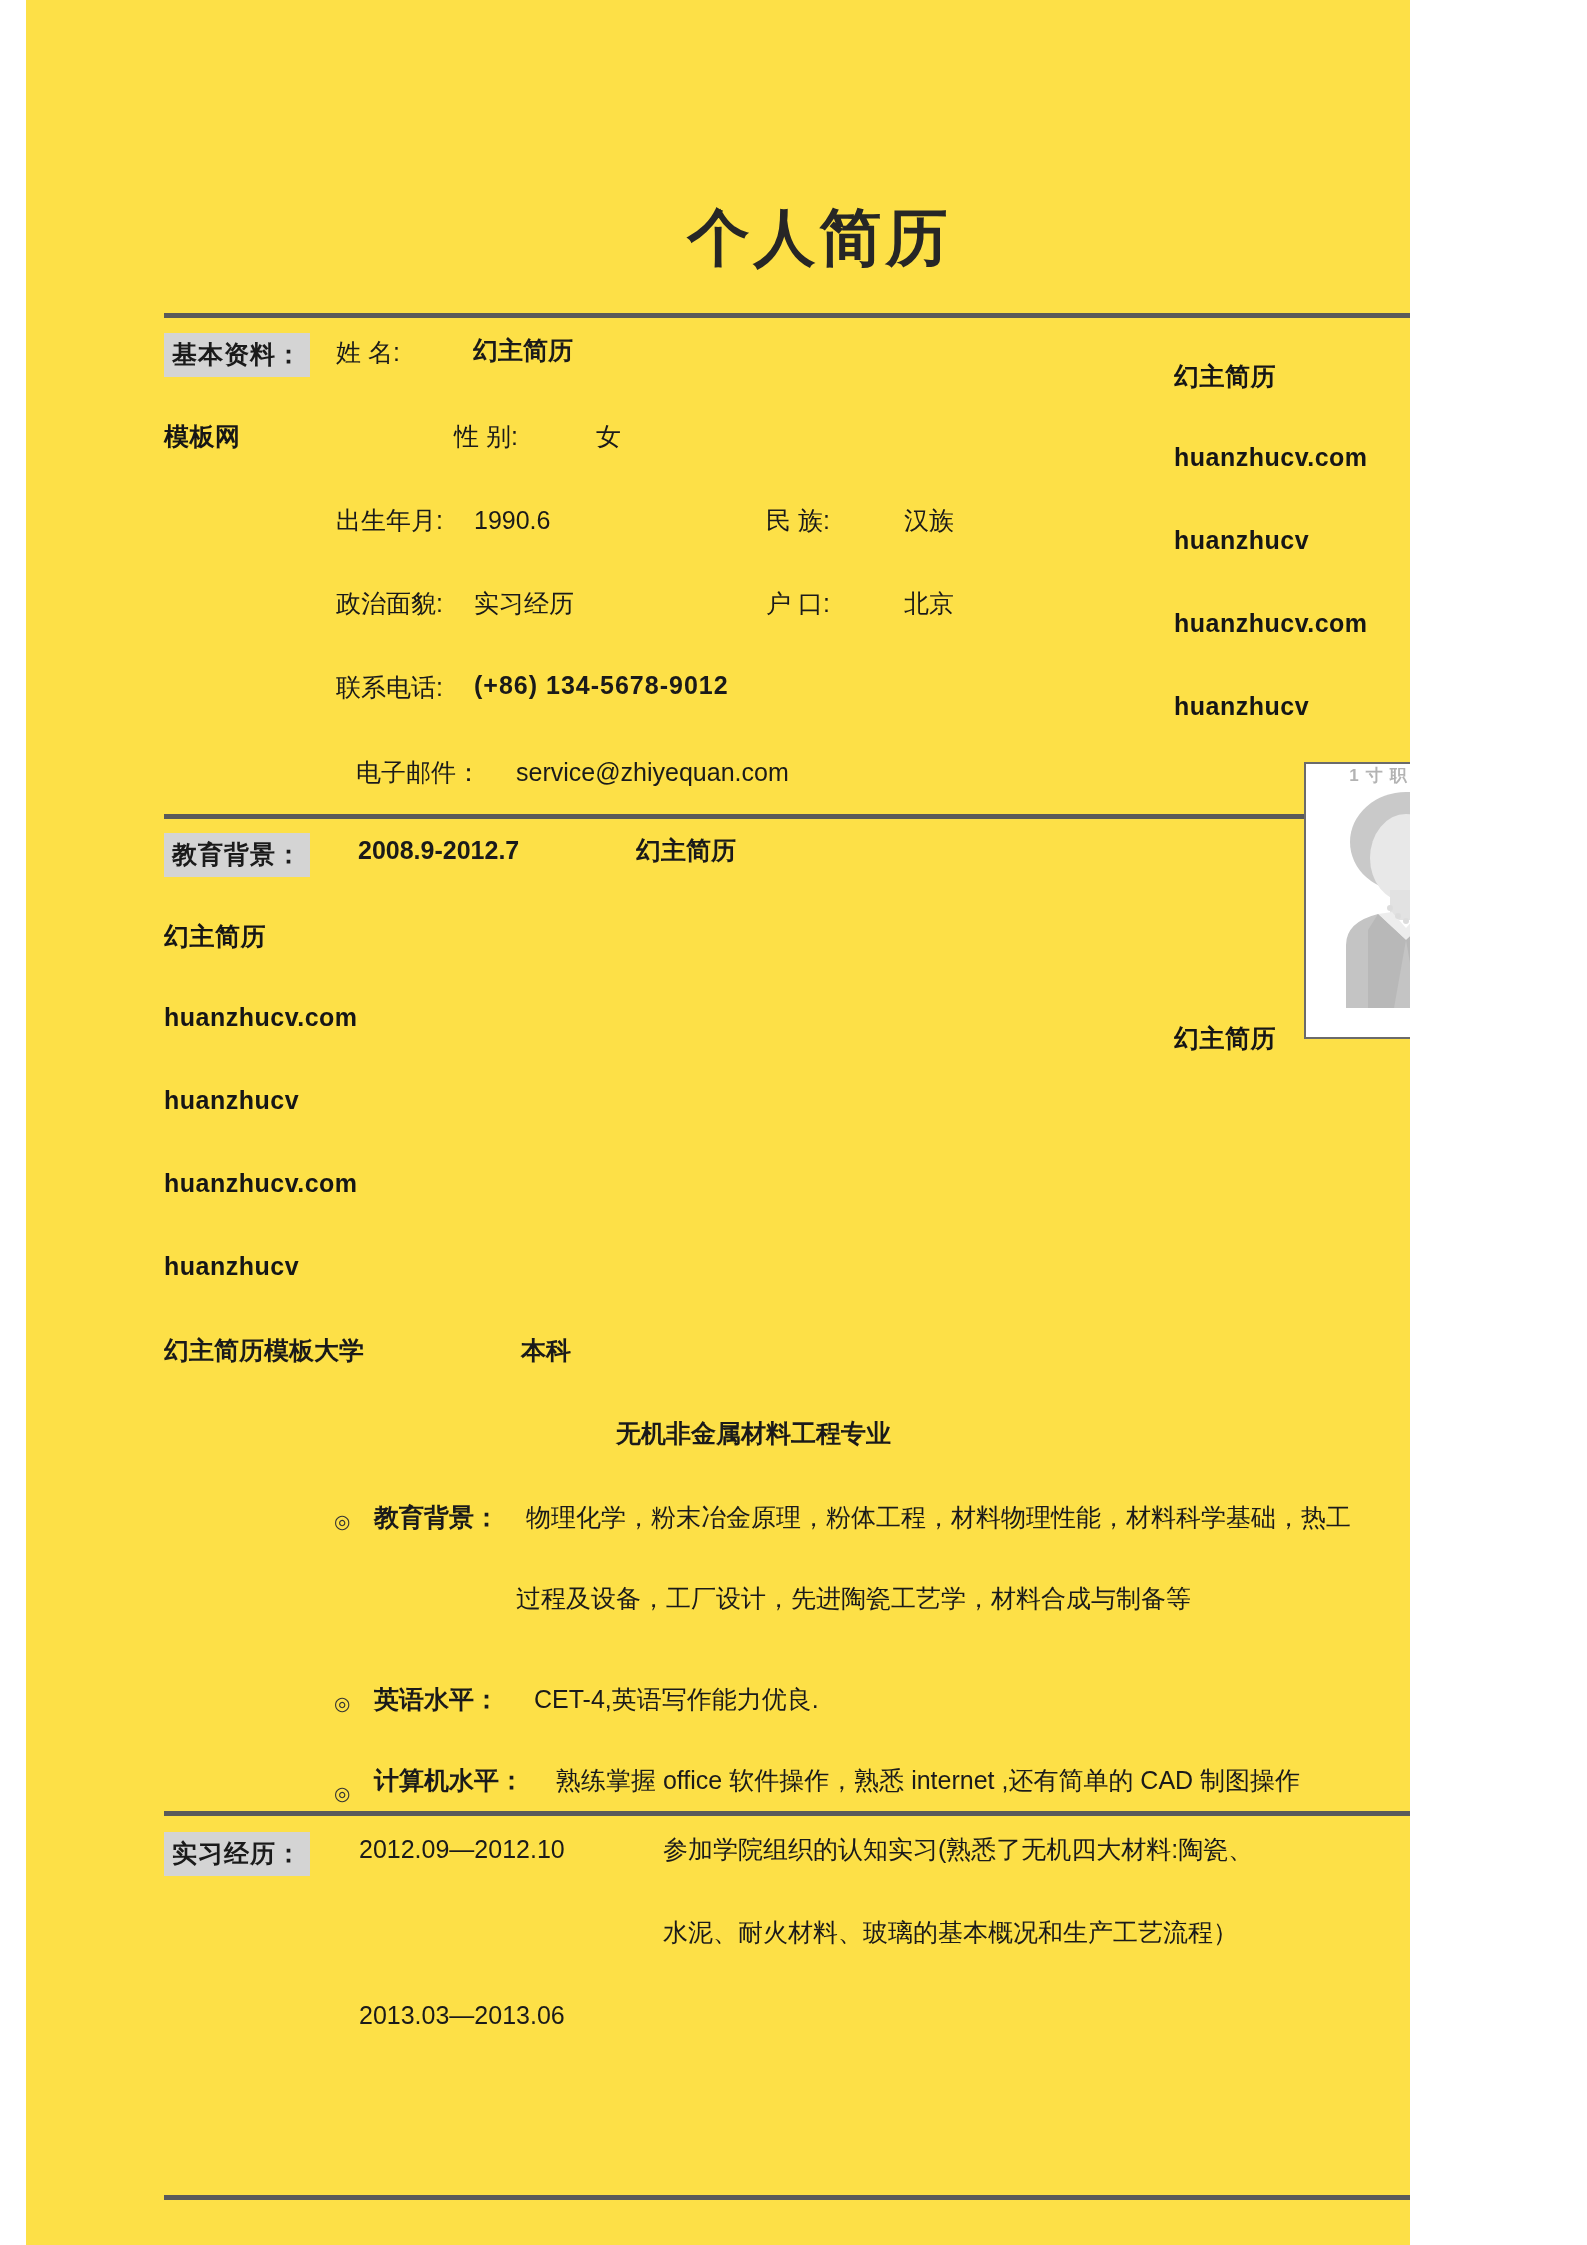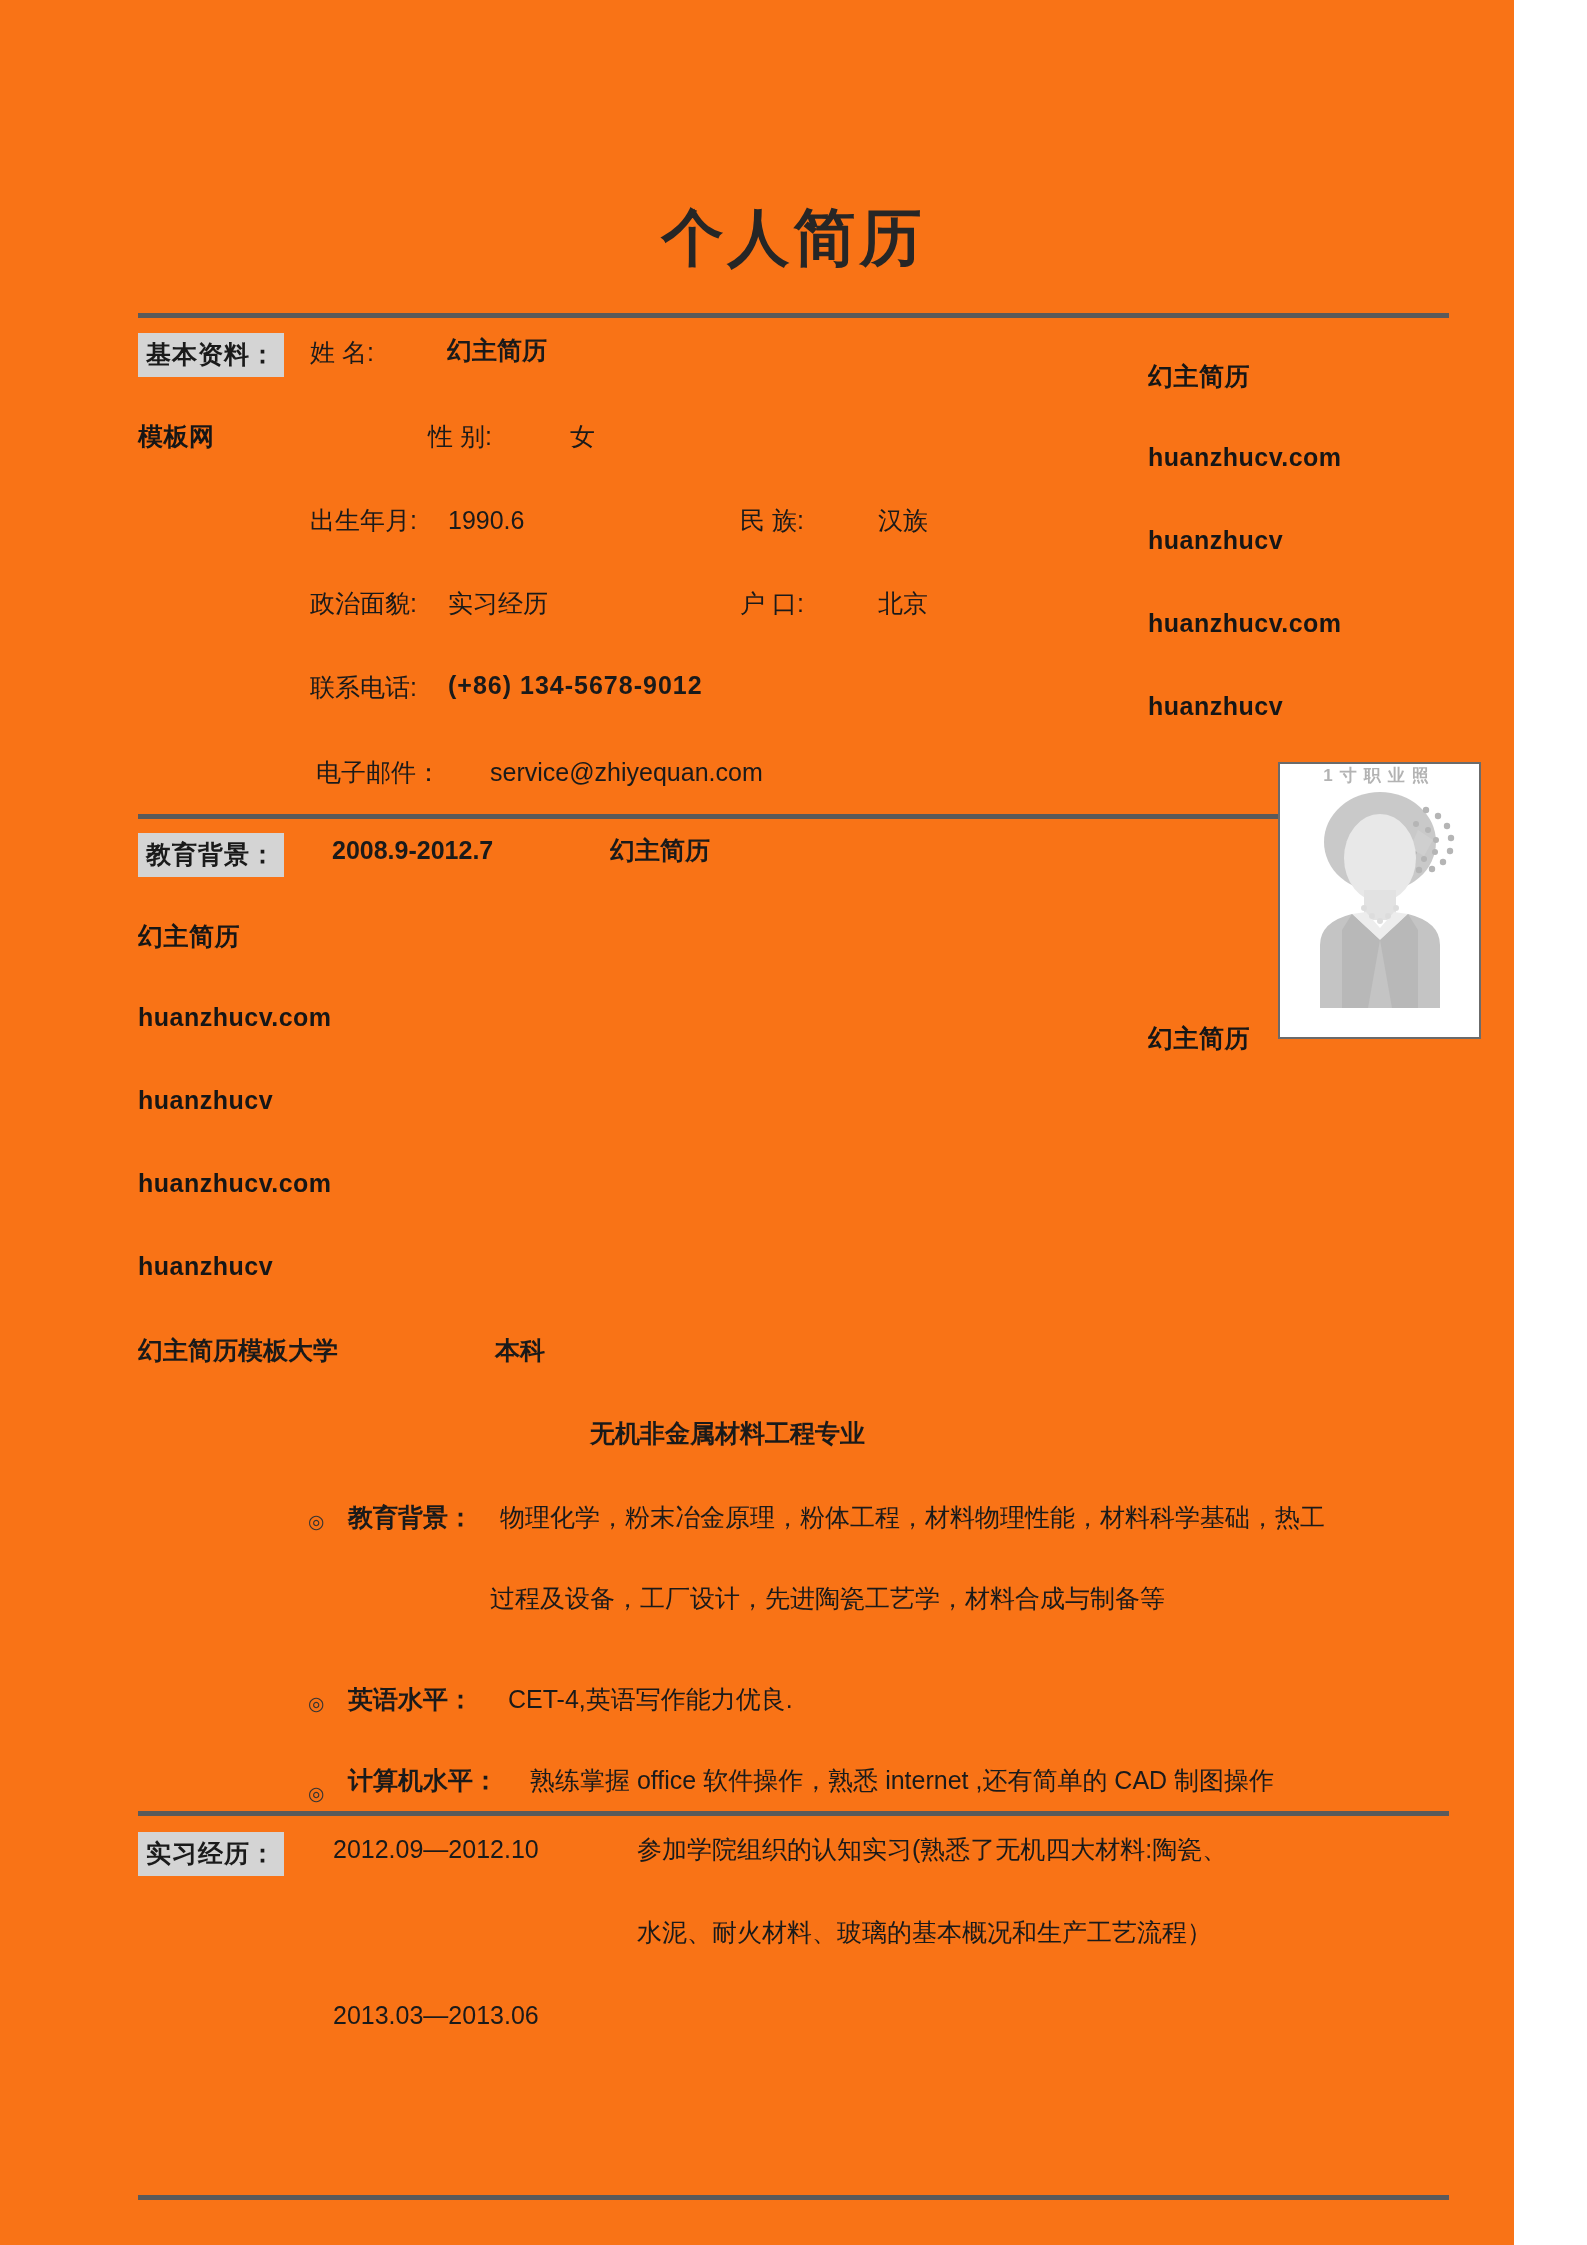--- a/index.html
+++ b/index.html
@@ -6,25 +6,26 @@
     margin: 0;
     padding: 0;
     background: #ffffff;
   }
   body {
     font-family: "Liberation Sans", "DejaVu Sans", sans-serif;
     color: #1a1a1a;
   }
   .page {
     position: relative;
-    width: 1514px;
+    width: 1384px;
     height: 2245px;
-    background: #f97316;
+    background: #fde047;
     box-sizing: border-box;
     overflow: hidden;
+    margin-left: 26px;
   }
 
   
   .doc-title {
     position: absolute;
     left: 0;
     top: 196px;
     width: 1587px;
     text-align: center;
     font-size: 62px;
@@ -160,21 +161,21 @@
   <div class="t" style="left:878px; top:505px;">汉族</div>
 
   <div class="t" style="left:310px; top:588px;">政治面貌:</div>
   <div class="t" style="left:448px; top:588px;">实习经历</div>
   <div class="t" style="left:740px; top:588px;">户    口:</div>
   <div class="t" style="left:878px; top:588px;">北京</div>
 
   <div class="t" style="left:310px; top:672px;text-align:center;">联系电话:</div>
   <div class="t b sp" style="left:448px; top:670px;">(+86) 134-5678-9012</div>
 
-  <div class="t" style="left:316px; top:757px;text-align:center;">电子邮件：</div>
+  <div class="t" style="left:330px; top:757px;text-align:center;">电子邮件：</div>
   <div class="t" style="left:490px; top:757px;">service@zhiyequan.com</div>
 
   <div class="wm" style="left:1148px; top:360px;">幻主简历</div>
   <div class="wm" style="left:1148px; top:443px;">huanzhucv.com</div>
   <div class="wm" style="left:1148px; top:526px;">huanzhucv</div>
   <div class="wm" style="left:1148px; top:609px;">huanzhucv.com</div>
   <div class="wm" style="left:1148px; top:692px;">huanzhucv</div>
   <div class="wm" style="left:1148px; top:1022px;">幻主简历</div>
 
   <div class="photo-box">

